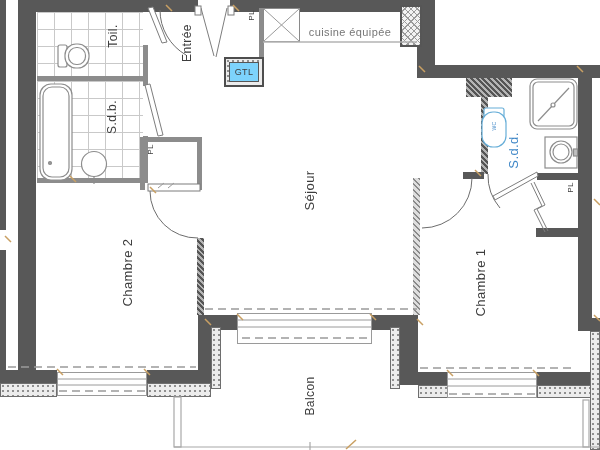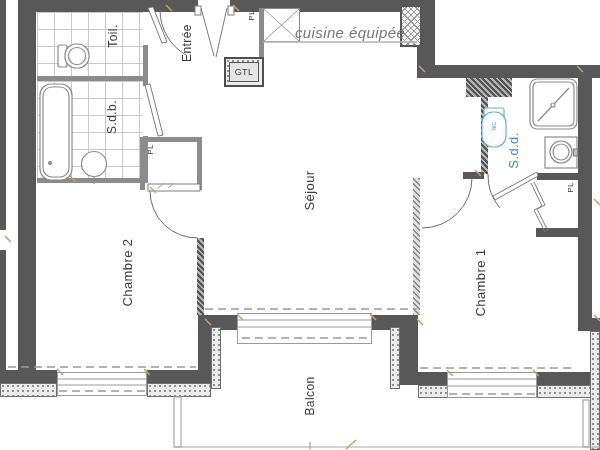--- a/index.html
+++ b/index.html
@@ -90,21 +90,21 @@
   <div class="abs p" style="left:140px;top:137px;width:5px;height:53px;"></div>
   <div class="abs p" style="left:140px;top:137px;width:62px;height:5px;"></div>
   <div class="abs p" style="left:197px;top:137px;width:5px;height:53px;"></div>
   <div class="abs p" style="left:259px;top:8px;width:5px;height:50px;"></div>
   <div class="abs w" style="left:463px;top:172px;width:21px;height:7px;"></div>
   <div class="abs w" style="left:537px;top:173px;width:41px;height:7px;"></div>
   <div class="abs w" style="left:536px;top:228px;width:42px;height:9px;"></div>
 
   <div class="abs" style="left:263px;top:8px;width:37px;height:34px;border:1.5px solid #8a8a8a;box-sizing:border-box;background:#fff;"></div>
   <div class="abs stipple" style="left:224px;top:57px;width:40px;height:30px;border:2px solid #4e4e4e;"></div>
-  <div class="abs lbl" style="left:229px;top:62px;width:30px;height:20px;background:#e5e5e5;border:1px solid #565656;box-sizing:border-box;font-size:9px;">
+  <div class="abs lbl" style="left:229px;top:62px;width:30px;height:20px;background:#7dd3fc;border:1px solid #565656;box-sizing:border-box;font-size:9px;">
     <span>GTL</span>
   </div>
 
   <div class="abs win" style="left:57px;top:372px;width:90px;height:24px;"></div>
   <div class="abs win" style="left:237px;top:313px;width:135px;height:31px;"></div>
   <div class="abs win" style="left:447px;top:372px;width:90px;height:26px;"></div>
 
   <svg width="600" height="450" viewBox="0 0 600 450">
 
     <g stroke="#9a9a9a" stroke-width="1">
@@ -213,21 +213,21 @@
 
   <div class="abs lbl vert" style="left:99px;top:13px;width:28px;height:45px;font-size:12px;">
     <span>Toil.</span>
     </div>
   <div class="abs lbl vert" style="left:173px;top:15px;width:28px;height:55px;font-size:12px;">
     <span>Entrée</span>
     </div>
   <div class="abs lbl vert" style="left:243px;top:5px;width:16px;height:20px;font-size:8px;">
     <span>PL</span>
     </div>
-  <div class="abs lbl gray" style="left:313px;top:25px;width:74px;height:14px;font-size:15px;font-style:italic;">
+  <div class="abs lbl gray" style="left:313px;top:25px;width:74px;height:14px;font-size:11px;">
     <span>cuisine équipée</span>
     </div>
   <div class="abs lbl vert" style="left:98px;top:89px;width:28px;height:55px;font-size:12px;">
     <span>S.d.b.</span>
     </div>
   <div class="abs lbl vert" style="left:142px;top:139px;width:16px;height:20px;font-size:8px;">
     <span>PL</span>
     </div>
   <div class="abs lbl vert blue" style="left:499px;top:122px;width:28px;height:56px;font-size:13px;">
     <span>S.d.d.</span>

